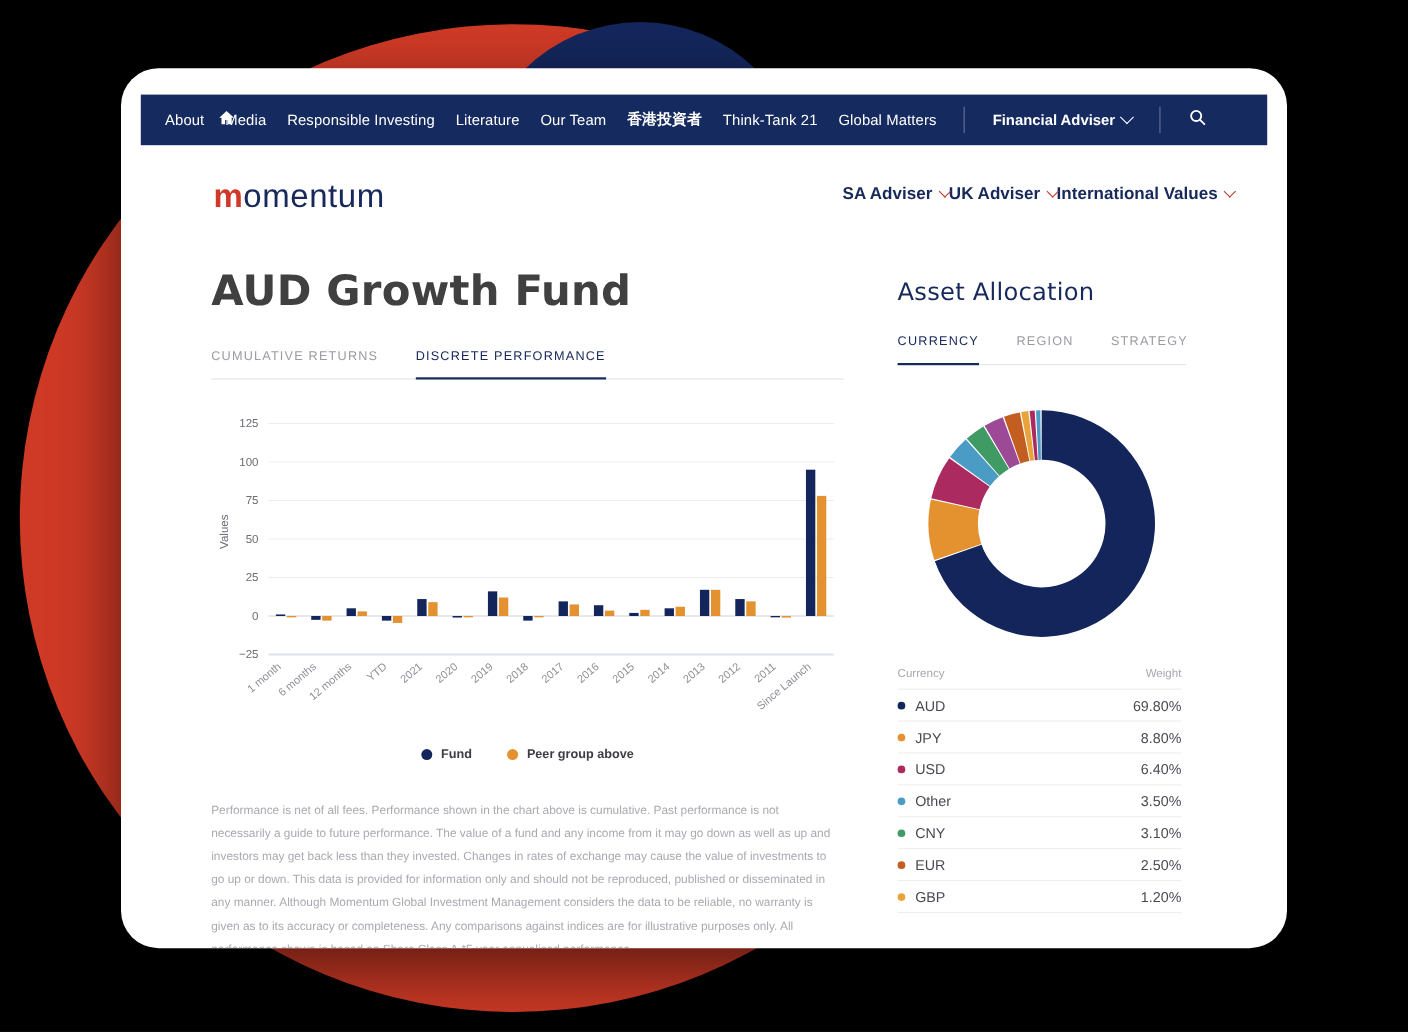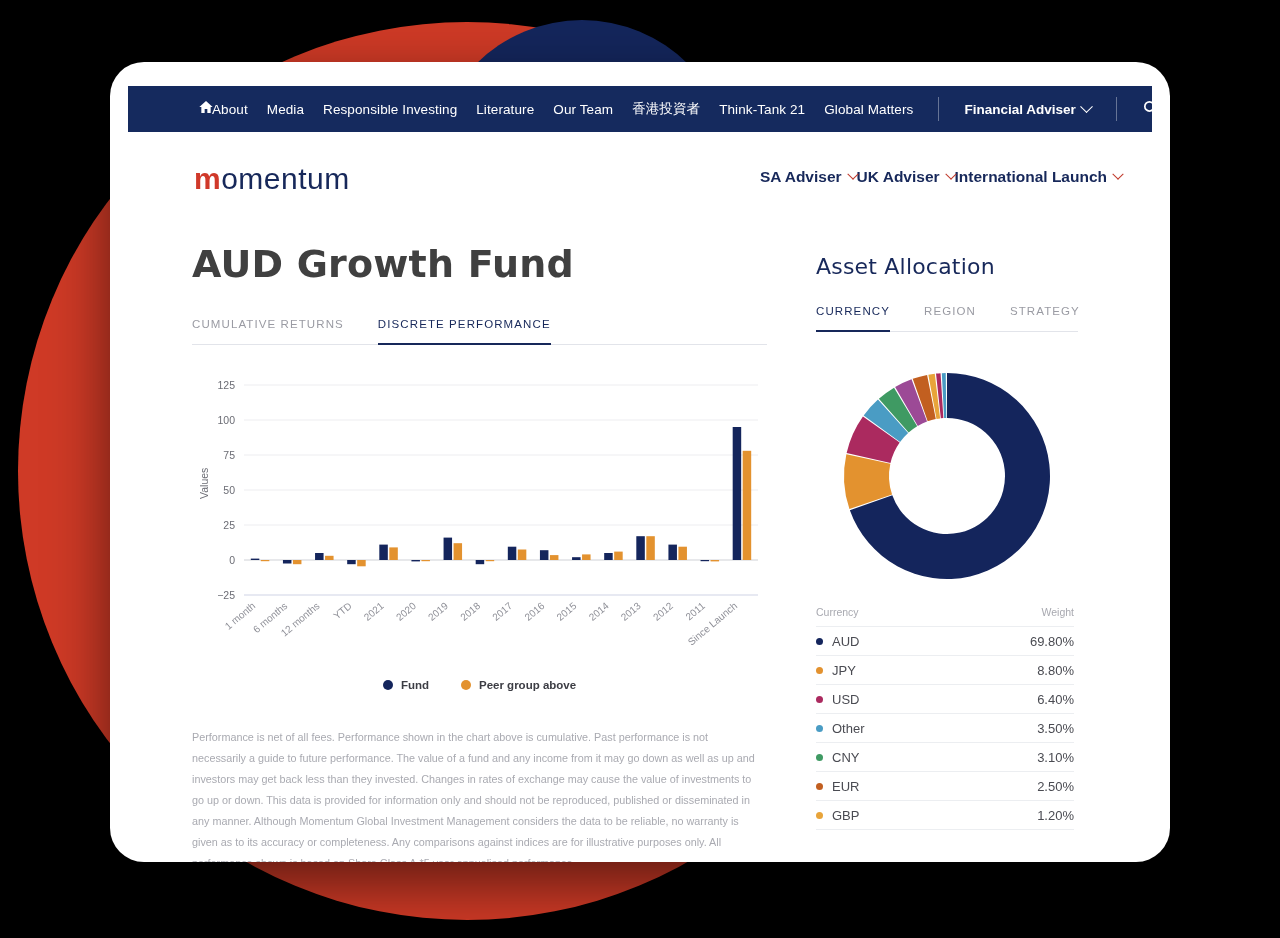--- a/index.html
+++ b/index.html
@@ -39,32 +39,31 @@
   }
 
   
   .topnav {
     position: absolute;
     left: 18px; top: 24px;
     width: 1024px; height: 46px;
     background: #152a5e;
     display: flex;
     align-items: center;
-    padding-left: 62px;
   }
   .home-icon { position: absolute; left: 70px; top: 13px; color: #fff; }
   .topnav-items { display: flex; align-items: center; gap: 19px; margin-left: 22px; }
   .topnav-item {
     color: #ffffff;
     font-size: 13.5px;
     letter-spacing: .1px;
     white-space: nowrap;
     cursor: pointer;
   }
-  .topnav-item.cjk { font-weight: normal; text-align: right; }
+  .topnav-item.cjk { font-weight: bold; text-align: right; }
   .topnav-sep {
     width: 1px; height: 24px;
     background: rgba(255,255,255,.35);
     margin: 0 6px;
   }
   .topnav-drop { display: flex; align-items: center; gap: 6px; color:#fff; font-size:13.5px; cursor:pointer; white-space: nowrap; font-weight: bold;}
   .chev { display:inline-block; width:9px; height:9px; border-right:1.6px solid #fff; border-bottom:1.6px solid #fff; transform: rotate(45deg) translate(-2px,-2px); }
   .srch { width: 16px; height: 16px; }
   .logo {
     position: absolute; left: 84px; top: 100px;
@@ -192,21 +191,21 @@
     <div class="advisers">
       <span class="adviser-item">
         <span>SA Adviser</span>
         <i class="chev-red"></i>
       </span>
       <span class="adviser-item">
         <span>UK Adviser</span>
         <i class="chev-red"></i>
       </span>
       <span class="adviser-item">
-        <span>International Launch</span>
+        <span>International Values</span>
         <i class="chev-red"></i>
       </span>
     </div>
 
     <div class="content">
 
       <div class="left-col">
         <h1 class="page-title">AUD Growth Fund</h1>
 
         <div class="tabs">

